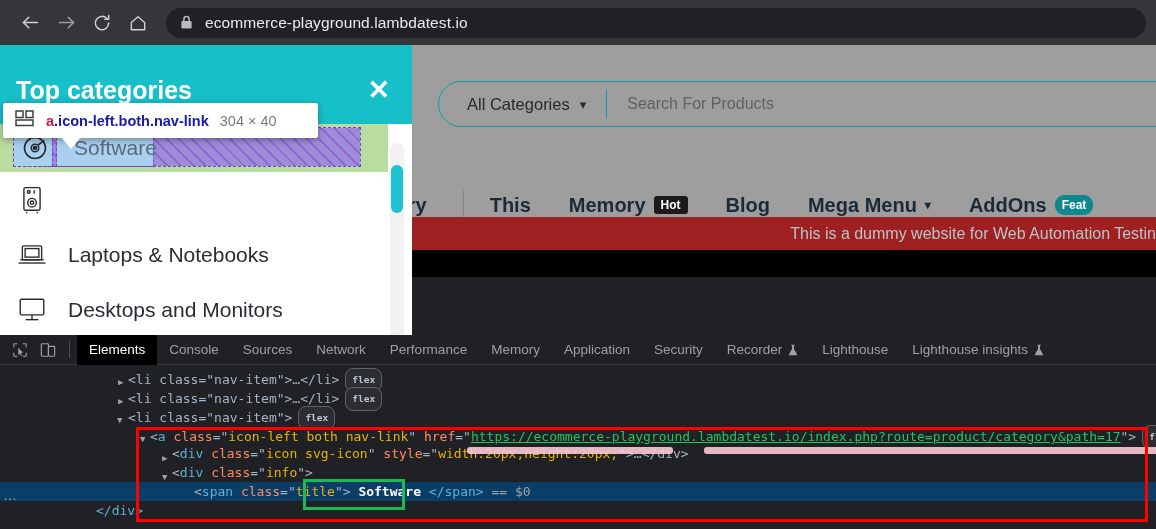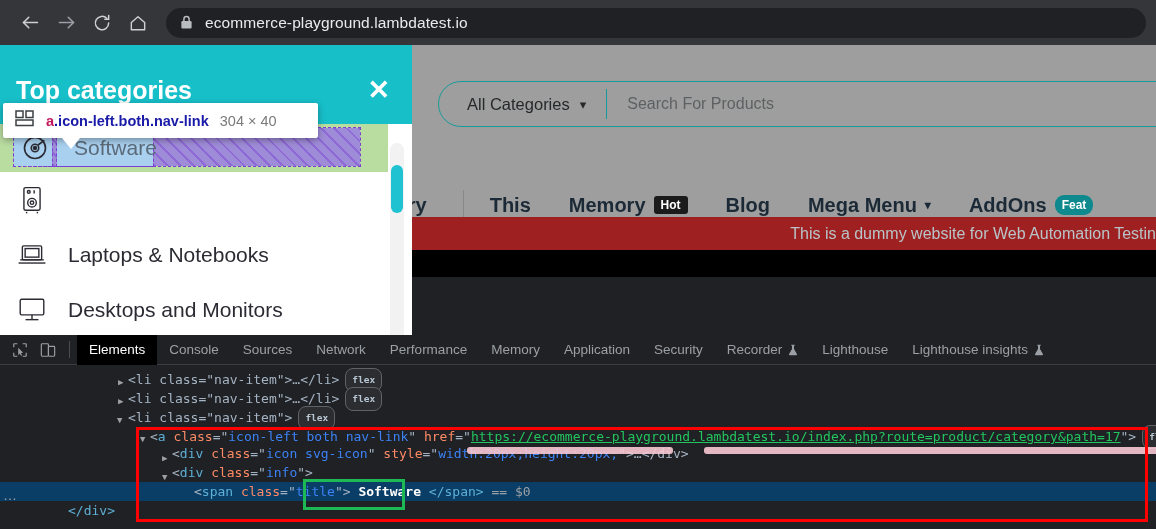--- a/index.html
+++ b/index.html
@@ -195,21 +195,21 @@
 
   .dt-tree {
     position:relative; height:163px; overflow:hidden;
     font-family:"DejaVu Sans Mono", monospace; font-size:13px; line-height:19px;
     color:#a5b4c4; padding-top:3px;
   }
   .ln { position:relative; white-space:nowrap; height:19px; }
   .ln .tri { color:#9aa0a6; font-size:9px; position:absolute; }
   .tag { color:#5db0d7; }
   .attrn { color:#ff8a65; }
-  .val { color:#3b82f6;margin-top:42px; }
+  .val { color:#eab308;margin-top:42px; }
   .punc { color:#a5b4c4; }
   .flexbadge {
     display:inline-block; border:1px solid #5f6368; border-radius:8px;
     color:#b9c7d4; font-size:9.5px; font-family:"DejaVu Sans Mono", monospace;
     padding:1px 6px 2px; margin-left:6px; vertical-align:1px;
     background:#2b2d30; font-weight:bold;
   }
   .href-link { color:#22c55e; text-decoration:underline; }
   .sel-line-bg { position:absolute; left:0; width:1156px; height:19px; background:#0b3e66; }
   .dollar { color:#9aa0a6; }
@@ -480,21 +480,21 @@
         <span class="tri" style="left:162px;top:5px">▼</span><span class="punc">&lt;</span><span class="tag">div</span><span class="punc"> </span><span class="attrn">class</span><span class="punc">="</span><span class="val">info</span><span class="punc">"&gt;</span>
       </div>
 
       <div class="ln">
         <div class="sel-line-bg" style="top:0"></div>
         <div style="position:relative;padding-left:194px">
           <span class="punc">&lt;</span><span class="tag">span</span><span class="punc"> </span><span class="attrn">class</span><span class="punc">="</span><span class="val">title</span><span class="punc">"&gt; </span><span style="color:#fff;font-weight:bold">Software</span><span class="punc"> </span><span class="tag">&lt;/span&gt;</span><span class="dollar"> </span><span class="dollar">== $0</span>
         </div>
       </div>
 
-      <div class="ln" style="padding-left:68px">
+      <div class="ln" style="padding-left:96px">
         <span class="tag">&lt;/div&gt;</span>
       </div>
 
       <div class="pink-hl" style="left:467px;top:82px;width:206px"></div>
       <div class="pink-hl" style="left:704px;top:82px;width:472px"></div>
     </div>
 
   </div>
 
   <div class="dots-btn">…</div>

